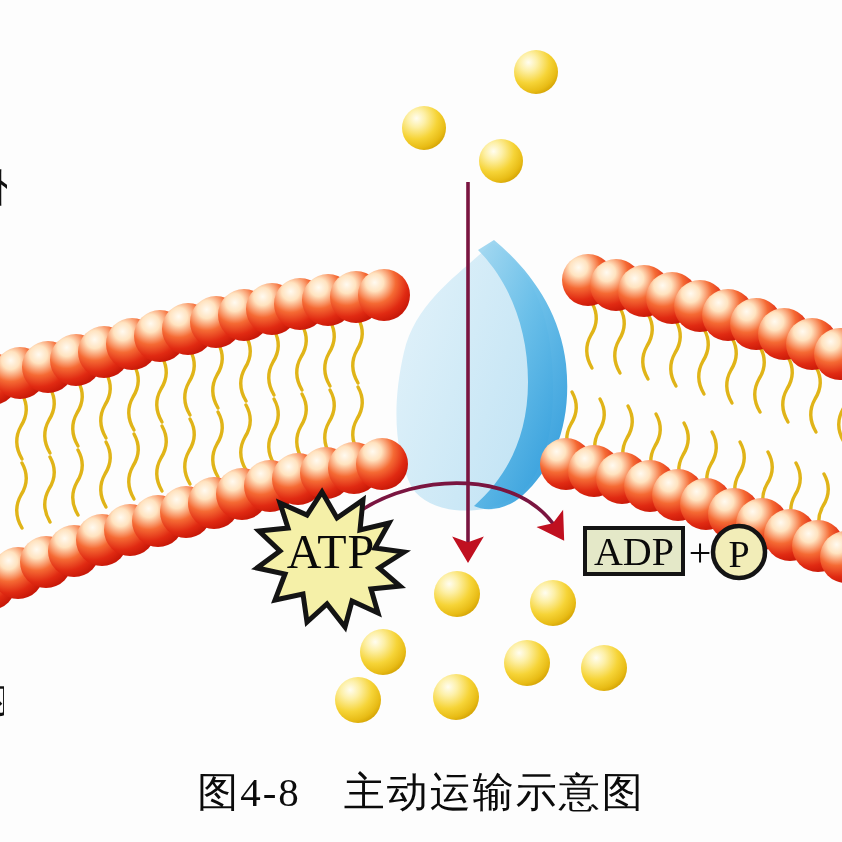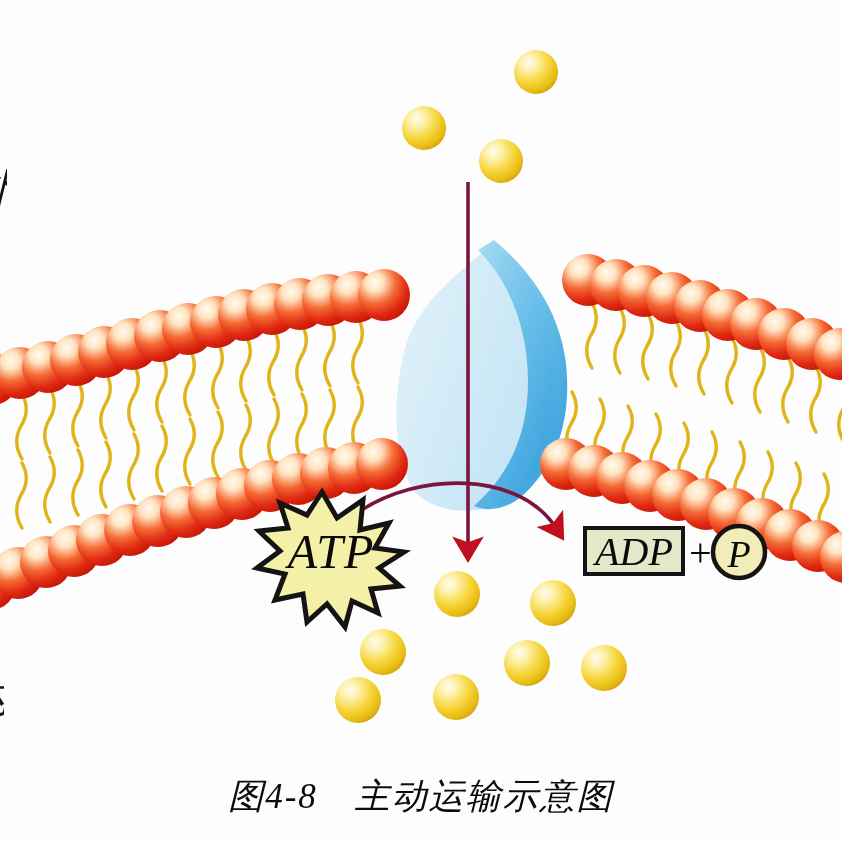--- a/index.html
+++ b/index.html
@@ -10,42 +10,41 @@
   }
   body {
     font-family: "Liberation Serif", "DejaVu Serif", serif;
   }
   #figure-root {
     position: relative;
     width: 842px;
     height: 842px;
     background: #fdfdfd;
     overflow: hidden;
-    font-style: italic;
   }
   #figure-svg {
     position: absolute;
     left: 0;
     top: 0;
     width: 842px;
     height: 842px;
     display: block;
   }
   .caption-layer {
     position: absolute;
     left: 0;
     bottom: 22px;
     width: 842px;
     text-align: center;
     pointer-events: none;
   }
   .caption-text {
     display: inline-block;
     font-family: "Liberation Serif", "DejaVu Serif", serif;
-    font-size: 35px;
+    font-size: 41px;
     letter-spacing: 2px;
     color: #0b0b0b;
     white-space: pre;
   }
   .edge-label {
     position: absolute;
     font-family: "Liberation Serif", "DejaVu Serif", serif;
     font-size: 40px;
     color: #111111;
     white-space: nowrap;

